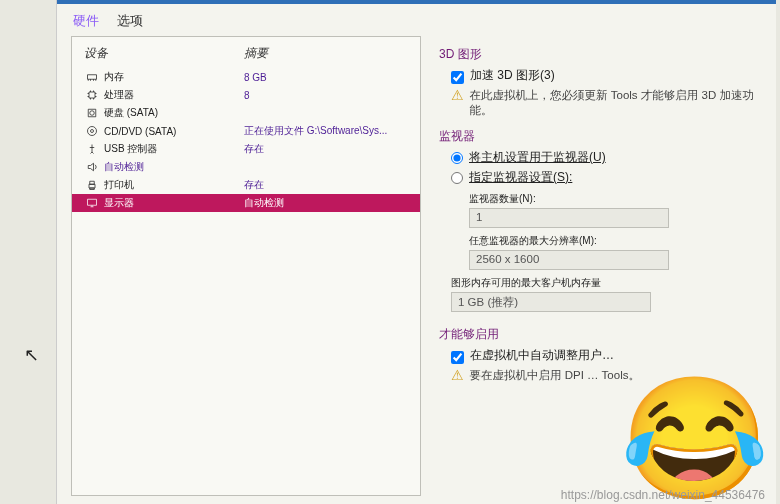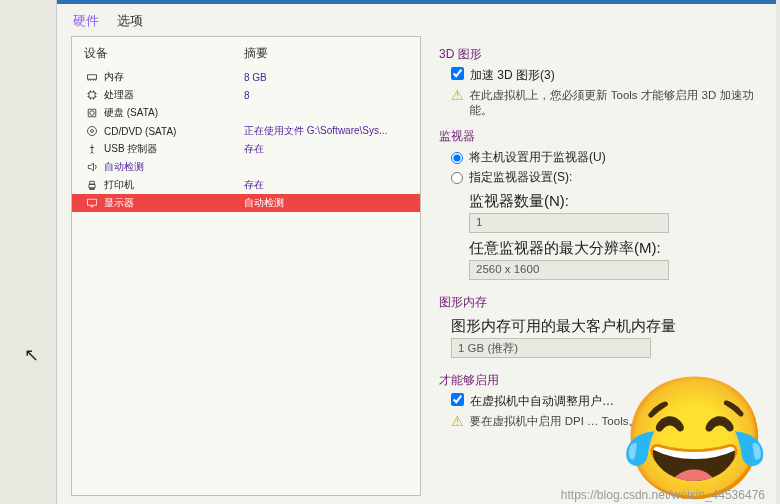--- a/index.html
+++ b/index.html
@@ -30,48 +30,48 @@
     display: flex; gap: 0;
     padding: 0 14px 14px 14px;
     height: calc(100% - 30px);
   }
   .left-pane {
     width: 350px;
     border: 1px solid #bfbfb8;
     background: #f9f9f4;
     padding: 8px 0;
   }
-  .col-headers { display:flex; padding: 0 12px 6px 12px; font-size:12px; color:#333;}
+  .col-headers { display:flex; padding: 0 12px 6px 12px; font-size:12px; color:#333;font-style:italic;}
   .col-headers .c1 { width: 160px;}
   .row {
     display: flex; align-items: center;
     padding: 1px 12px; height: 18px;
     font-size: 10px;
   }
   .row .icon { width: 16px; display:inline-flex; align-items:center; justify-content:center; margin-right:4px;}
   .row .label { width: 140px; }
   .row .value { flex: 1; color:#4c1d95; white-space:nowrap; overflow:hidden; text-overflow:ellipsis;}
-  .row.selected { background: #ef4444; color:#fff; }
+  .row.selected { background: #be185d; color:#fff; }
   .row.selected .value { color:#fff; }
   svg { width:12px; height:12px; }
 
   .right-pane {
     flex:1;
     padding: 4px 0 4px 18px;
     overflow: hidden;
   }
   .group-title { font-size:12px; color:#701a75; margin: 6px 0 4px 0;}
   .indent { padding-left: 12px; }
-  .chk { display:flex; align-items:flex-start; gap:6px; margin:3px 0;}
+  .chk { display:flex; align-items:flex-end; gap:6px; margin:3px 0;}
   .chk input { width:13px; height:13px;}
   .warn { display:flex; gap:6px; margin:4px 0 10px 0; color:#444; font-size:11.5px;}
   .warn .tri { color:#d0a020; font-size:14px; line-height:1;}
-  .radio { display:flex; align-items:center; gap:6px; margin:3px 0;}
+  .radio { display:flex; align-items:center; gap:6px; margin:3px 0;text-decoration:underline;}
   .radio input { width:12px; height:12px;}
-  .field-label { font-size:15px; margin:6px 0 2px 0;}
+  .field-label { font-size:10px; margin:6px 0 2px 0;}
   .readonly-box {
     width: 200px; height:20px;
     background:#e9e9e2; border:1px solid #bfbfb8;
     padding:2px 6px; font-size:11.5px; color:#555;
   }
   .emoji {
     position:absolute; right:10px; bottom:6px;
     font-size:120px; line-height:1;
     pointer-events:none;
   }
@@ -201,21 +201,20 @@
           <span>指定监视器设置(S):</span>
         </label>
         <div style="padding-left:18px">
           <div class="field-label">监视器数量(N):</div>
           <div class="readonly-box">1</div>
           <div class="field-label">任意监视器的最大分辨率(M):</div>
           <div class="readonly-box">2560 x 1600</div>
         </div>
       </div>
 
-      <div class="group-title" style="margin-top:14px">图形内存</div>
       <div class="indent">
         <div class="field-label">图形内存可用的最大客户机内存量</div>
         <div class="readonly-box">1 GB (推荐)</div>
       </div>
 
       <div class="group-title" style="margin-top:14px">才能够启用</div>
       <div class="indent">
         <label class="chk">
           <input type="checkbox" checked="" style="">
           <span>在虚拟机中自动调整用户…</span>

